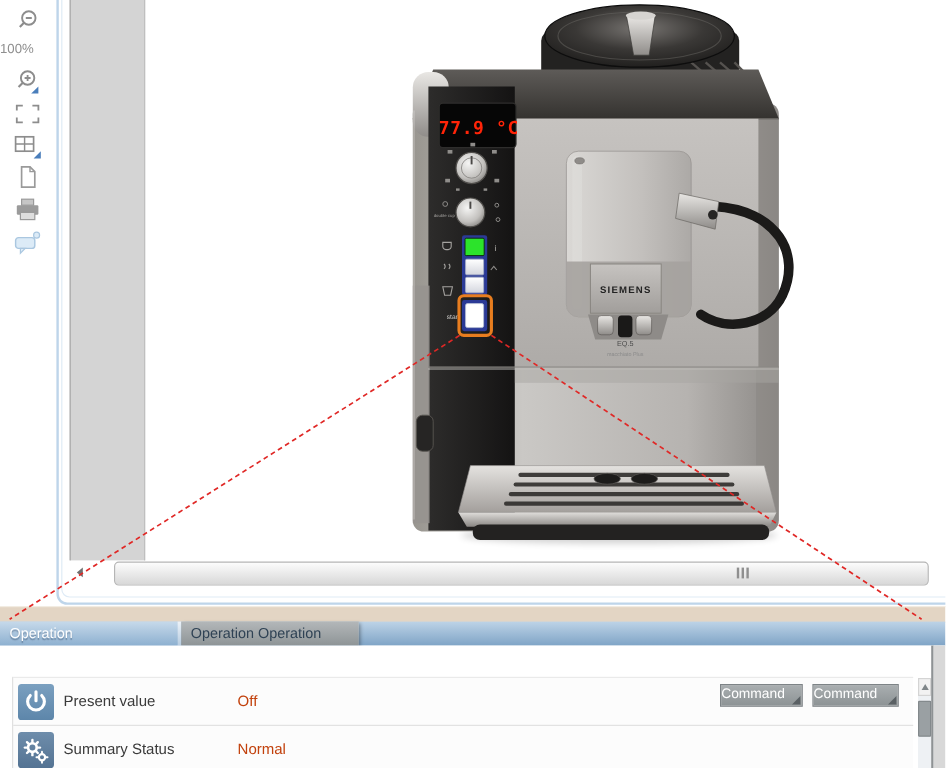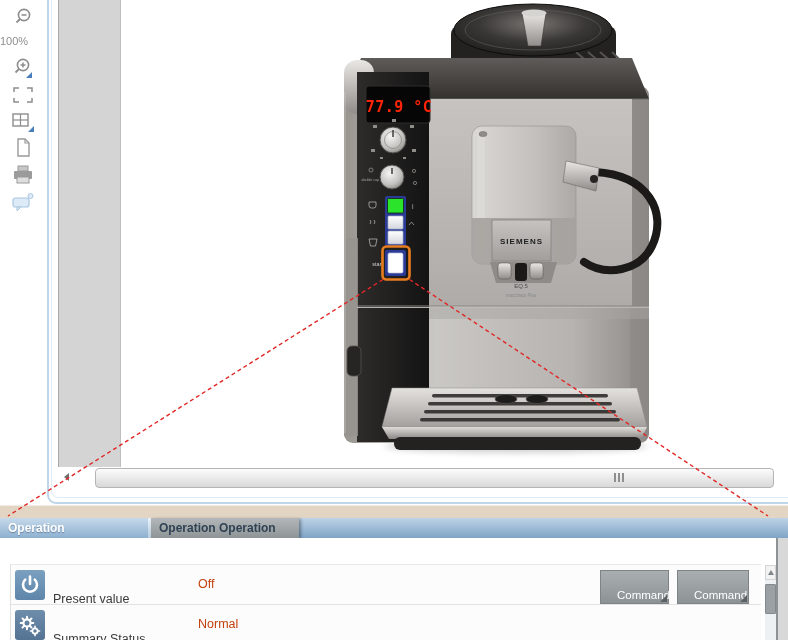--- a/index.html
+++ b/index.html
@@ -27,38 +27,38 @@
   .hs-grip i:nth-child(1){left:0;} .hs-grip i:nth-child(2){left:4px;} .hs-grip i:nth-child(3){left:8px;}
 
   
   .overlay{position:absolute;left:0;top:0;z-index:40;pointer-events:none;}
   .overlay .clickable{pointer-events:auto;}
 
   
   .facepanel{position:absolute;left:0;top:505px;width:788px;height:135px;z-index:30;}
   .tan-strip{position:absolute;left:0;top:0;width:788px;height:13px;background:#e3d5c4;border-top:1px solid #f2ece2;}
   .tabbar{position:absolute;left:0;top:13px;width:788px;height:20px;background:linear-gradient(#bdd3e7,#7fa4c6);}
-  .tab{position:absolute;top:0;height:20px;line-height:20px;font-size:12px;font-weight:bold;padding-left:8px;box-sizing:border-box;}
+  .tab{position:absolute;top:0;height:20px;line-height:20px;font-size:12px;font-weight:normal;padding-left:8px;box-sizing:border-box;}
   .tab-active{left:0;width:148px;background:linear-gradient(#c6d9ea,#8db0d0);color:#fff;text-shadow:0 1px 1px rgba(10,30,60,.35);}
   .tab-sep{position:absolute;left:148px;top:0;width:3px;height:20px;background:linear-gradient(#ecf2f8,#b7cce0);}
   .tab-inactive{left:151px;width:148px;background:linear-gradient(#b3b7b9,#8e9496);color:#2f4254;box-shadow:2px 1px 3px rgba(0,0,0,.35);}
   .fp-content{position:absolute;left:0;top:33px;width:788px;height:102px;background:#fff;}
   .card{position:absolute;left:10px;top:26px;width:750px;height:76px;background:#fcfcfc;
         border-left:1px solid #e0e0e0;border-top:1px solid #eaeaea;}
   .row{position:absolute;left:0;width:750px;height:39px;}
   .row1{top:0;border-bottom:1px solid #e2e2e2;}
   .row2{top:40px;}
   .tile{position:absolute;left:4px;top:5px;width:30px;height:30px;border-radius:3px;}
   .tile-power{background:linear-gradient(#7ba0c0,#5d86aa);}
   .tile-gears{background:linear-gradient(#6e8dab,#547393);}
-  .row .lbl{position:absolute;left:42px;top:15px;line-height:39px;font-size:12.5px;color:#3a3a3a;}
+  .row .lbl{position:absolute;left:42px;top:0;line-height:39px;font-size:12.5px;color:#3a3a3a;}
   .row .val{position:absolute;left:187px;top:0;line-height:39px;font-size:12.5px;color:#c2410c;}
   .gbtn{position:absolute;top:5px;height:19px;background:linear-gradient(#a9aeb0,#8d9395);border:1px solid #7d8386;
-        color:#fff;font-size:11.5px;font-family:"Liberation Sans",sans-serif;text-align:right;line-height:17px;
-        padding:16px;box-sizing:border-box;cursor:pointer;}
+        color:#fff;font-size:11.5px;font-family:"Liberation Sans",sans-serif;text-align:left;line-height:17px;
+        padding:0;box-sizing:border-box;cursor:pointer;}
   .gbtn::after{content:'';position:absolute;right:1px;bottom:1px;width:0;height:0;
         border-bottom:7px solid #5a6064;border-left:7px solid transparent;}
   .btn-cmd{left:589px;width:69px;}
   .btn-rel{left:666px;width:72px;}
 
   
   .vscroll{position:absolute;left:765px;top:27px;width:11px;height:75px;background:#eef1f4;}
   .vs-up{position:absolute;left:0;top:0;width:11px;height:15px;background:#f2f2f2;border:1px solid #d4d4d4;box-sizing:border-box;}
   .vs-up::after{content:'';position:absolute;left:1.5px;top:4px;width:0;height:0;
         border-left:3.5px solid transparent;border-right:3.5px solid transparent;border-bottom:5px solid #7f8689;}

